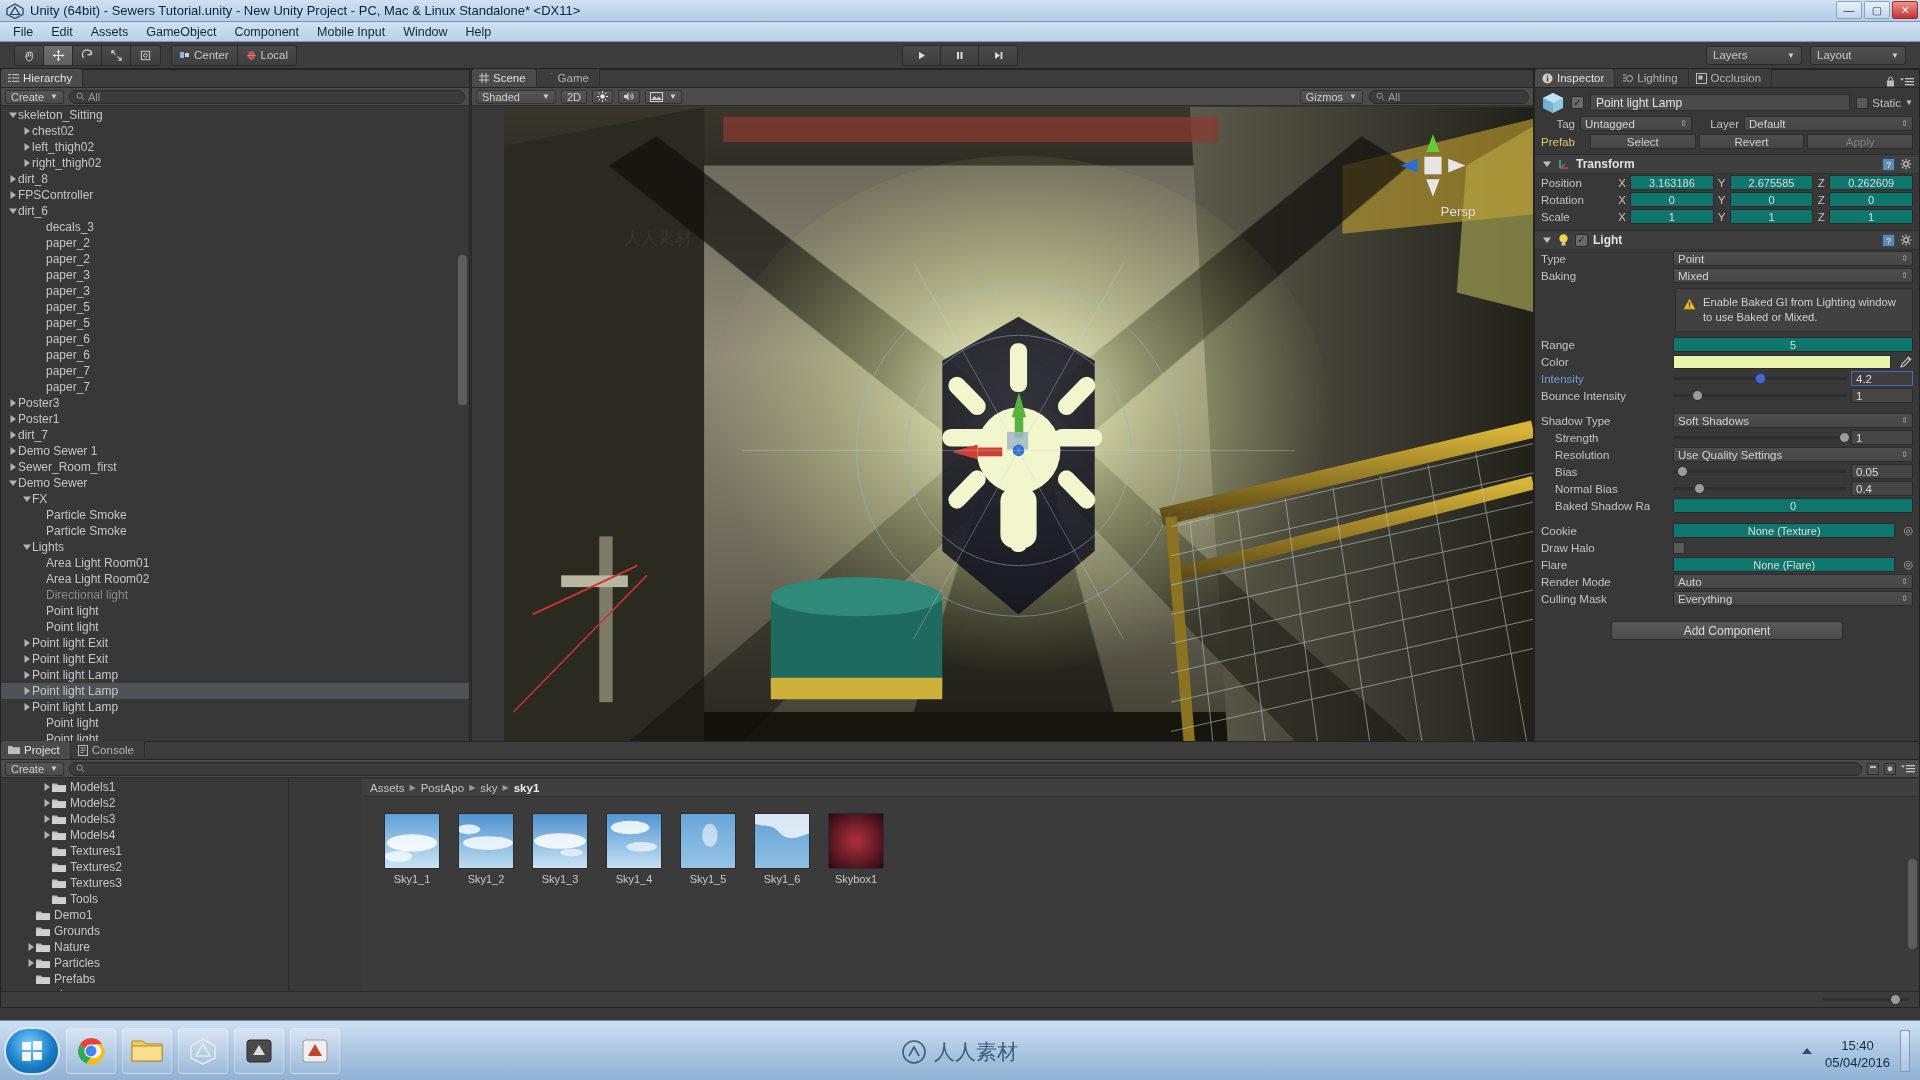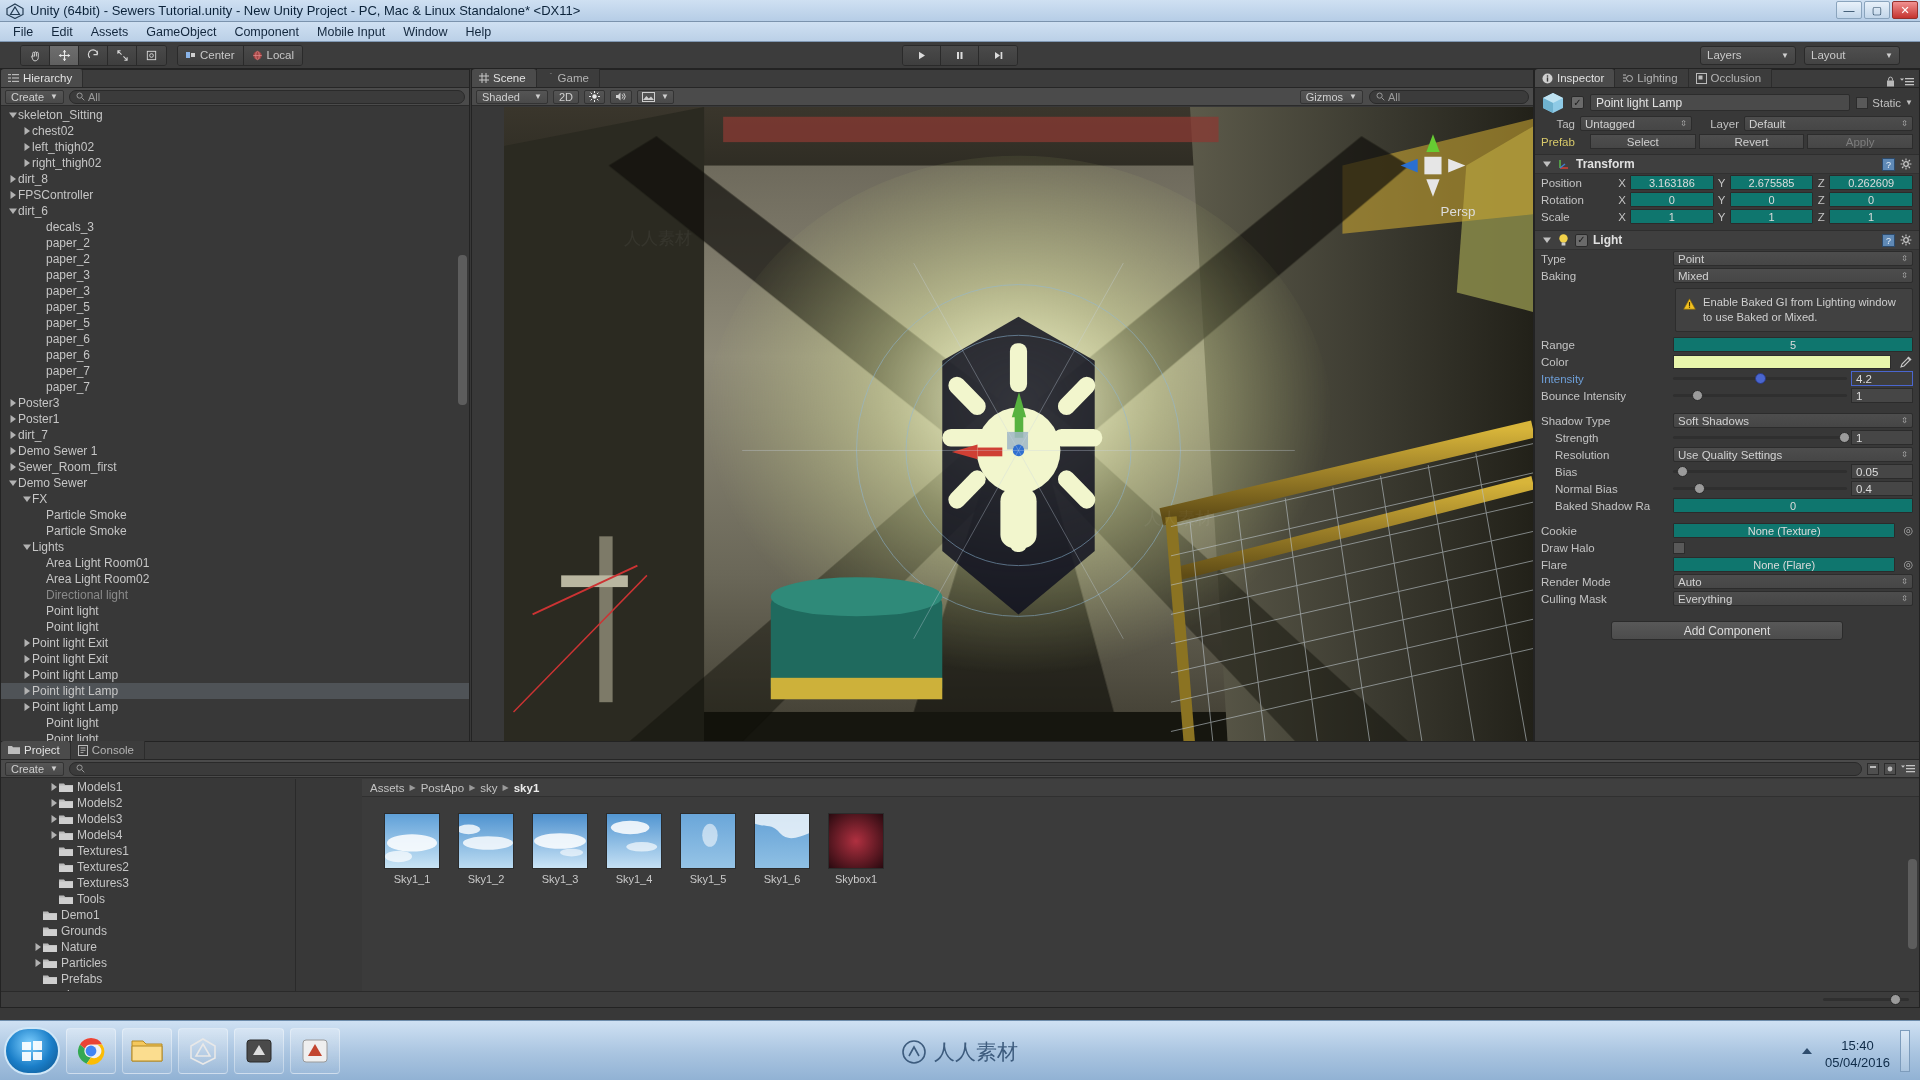--- a/index.html
+++ b/index.html
@@ -18,21 +18,21 @@
     justify-content:center; color:#12324f; font-size:11px; line-height:1; }
   #winbtns .wb.close { background:linear-gradient(#f19191,#c5332f); color:#fff; border-color:#96302c;}
 
   
   #menubar { height:20px; background:linear-gradient(#cfe0f2,#bbd0e7); display:flex;
     align-items:center; padding-left:4px; border-bottom:1px solid #8098b3; }
   #menubar .mi { padding:1px 9px; font-size:12.5px; color:#12263c; }
 
   
   #unitybar { height:27px; background:#3c3c3c; border-bottom:1px solid #232323;
-    display:flex; align-items:center; padding:0 20px; position:relative; }
+    display:flex; align-items:center; padding:0 14px; position:relative; }
   .tool-group { display:flex; border:1px solid #2a2a2a; border-radius:3px; overflow:hidden; margin-right:10px;}
   .tbtn { width:29px; height:19px; background:linear-gradient(#4a4a4a,#3e3e3e);
     border-right:1px solid #2a2a2a; display:flex; align-items:center; justify-content:center; }
   .tbtn:last-child { border-right:none; }
   .tbtn.active { background:linear-gradient(#6e6e6e,#606060); }
   .pivot-group { display:flex; border:1px solid #2a2a2a; border-radius:3px; overflow:hidden; }
   .pbtn { height:19px; padding:0 8px; background:linear-gradient(#4a4a4a,#3e3e3e); display:flex;
     align-items:center; gap:4px; color:#c8c8c8; font-size:11.5px; border-right:1px solid #2a2a2a;}
   .pbtn:last-child{border-right:none;}
   #playgroup { position:absolute; left:50%; transform:translateX(-50%); display:flex;
@@ -129,21 +129,21 @@
     display:flex;align-items:center;padding:0 4px;color:#dcdcdc;font-size:11.5px;flex:0 0 62px;}
   .numbox.focus{border:1px solid #4a66cf;background:#3e3e3e;}
   .colorswatch{flex:1;height:14px;border:1px solid #2b2b2b;}
   .addcomp{margin:14px auto 0 auto;width:232px;height:19px;
     background:linear-gradient(#585858,#4c4c4c);border:1px solid #2b2b2b;border-radius:3px;
     display:flex;align-items:center;justify-content:center;font-size:12px;color:#dcdcdc;}
 
   
   #project { left:0; right:0; bottom:12px; height:267px; }
   #proj-tree{position:absolute;left:0;top:37px;width:288px;bottom:16px;overflow:hidden;
-    border-right:1px solid #2a2a2a;margin-left:7px;}
+    border-right:1px solid #2a2a2a;}
   .prow{height:16px;display:flex;align-items:center;font-size:12px;color:#c6c6c6;white-space:nowrap;}
   .folder{width:14px;height:11px;flex:0 0 14px;margin-right:4px;}
   #proj-right{position:absolute;left:361px;right:0;top:37px;bottom:16px;background:#3b3b3b;}
   #breadcrumb{height:18px;display:flex;align-items:center;gap:5px;padding:0 8px;font-size:11.5px;
     color:#c3c3c3;border-bottom:1px solid #303030;background:#3f3f3f;}
   #breadcrumb .cur{color:#ececec;font-weight:bold;}
   #assets-grid{display:flex;gap:18px;padding:16px 22px;}
   .asset{width:56px;}
   .asset .thumb{width:56px;height:56px;border:1px solid #2c2c2c;}
   .asset .cap{margin-top:4px;text-align:center;font-size:11px;color:#c9c9c9;}
@@ -602,21 +602,21 @@
         <span>Scene</span>
       </div>
       <div class="ptab">
         <svg width="10" height="10" viewBox="0 0 10 10">
             <path d="M9 1.2A4.2 4.2 0 105 9.2 4.2 4.2 0 019 1.2z" fill="#c0c0c0"></path>
           </svg>
         <span>Game</span>
       </div>
     </div>
     <div class="panel-toolbar">
-      <div class="mini-drop" style="width:72px">
+      <div class="mini-drop" style="width:80px">
         <span>Shaded</span>
           <span style="font-size:8px;margin-left:auto">▼</span>
       </div>
       <div class="mini-drop">
         <span>2D</span>
       </div>
       <div class="mini-drop" style="padding:0 4px">
         <svg width="11" height="11" viewBox="0 0 11 11">
             <circle cx="5.5" cy="5.5" r="2.2" fill="#eaeaea"></circle>
             <path d="M5.5 0v2M5.5 9v2M0 5.5h2M9 5.5h2M1.6 1.6l1.4 1.4M8 8l1.4 1.4M9.4 1.6L8 3M3 8l-1.4 1.4" stroke="#eaeaea" stroke-width="1"></path>

